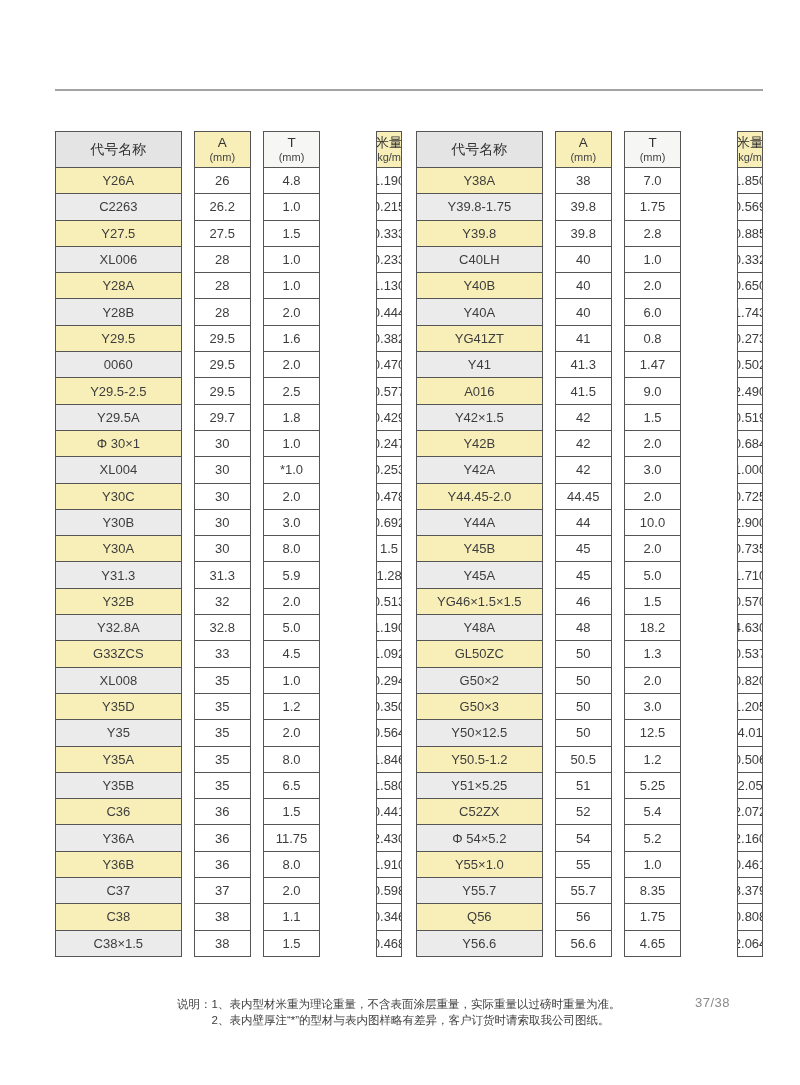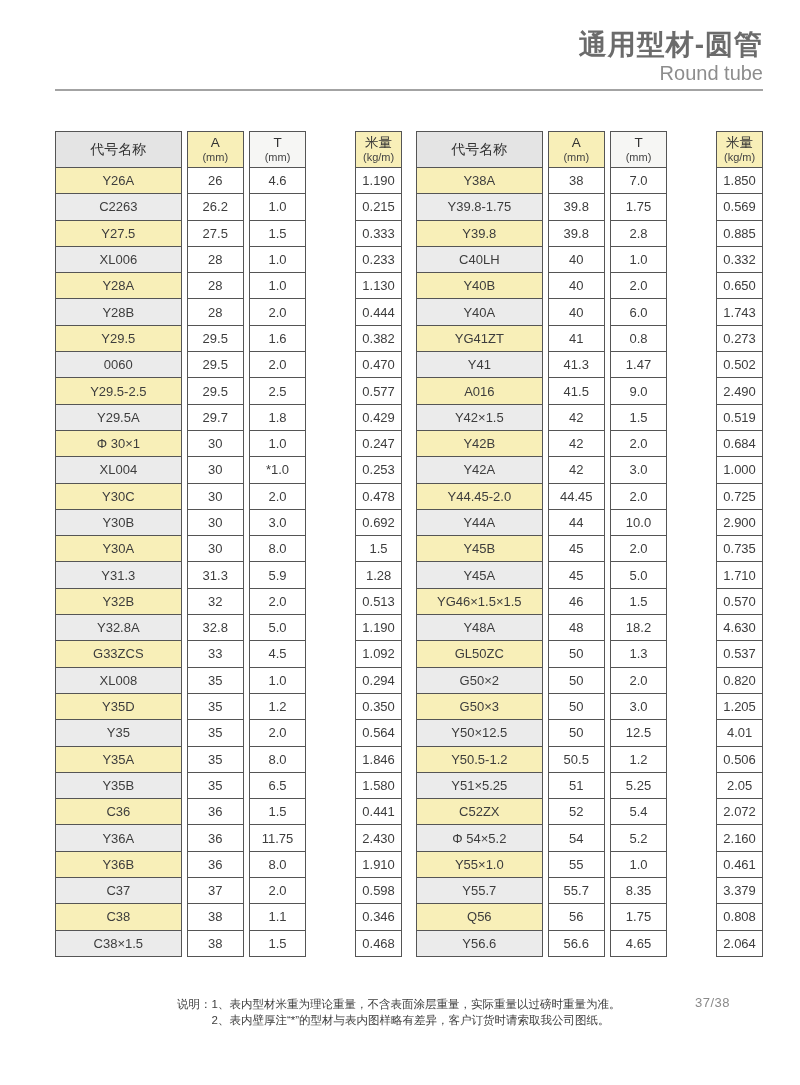--- a/index.html
+++ b/index.html
@@ -11,21 +11,21 @@
   .title-cn {
     font-size:28px; font-weight:bold; letter-spacing:1px;
     color:var(--title-gray,#6b6b6b); line-height:1.2;
   }
   .title-en { font-size:20px; color:var(--subtitle-gray,#8d8d8d); line-height:1.15; }
   .header-rule {
     position:absolute; top:89px; left:55px; width:708px; height:2px;
     background:var(--rule-gray,#a3a3a3);
   }
   .tables-wrap { position:absolute; top:131px; left:55px; width:708px; display:flex; gap:14px; }
-  .half { flex:1; display:flex; gap:5px;align-items:center; }
+  .half { flex:1; display:flex; gap:12px;align-items:center; }
   .col { display:flex; flex-direction:column; min-width:0; }
   .col-0 { width:36.5%; }
   .col-1 { width:16.5%; }
   .col-2 { width:16.5%; }
   .col-3 { flex:1;margin-left:44px; }
   .cell {
     box-sizing:border-box; border:1px solid var(--border,#555555); margin-top:-1px;
     display:flex; align-items:center; justify-content:center; background:#fff;
     white-space:nowrap; overflow:hidden;
   }
@@ -49,24 +49,20 @@
   .pagenum {
     position:absolute; top:995px; right:70px;
     font-size:13px; color:var(--pagenum-gray,#8a8a8a); letter-spacing:0.5px;
   }
 </style>
 </head>
 <body>
 
 <div class="page">
 
-  <div class="header-block">
-    <div class="title-cn">通用型材-圆管</div>
-    <div class="title-en">Round tube</div>
-  </div>
 
   <div class="header-rule"></div>
 
   <div class="tables-wrap">
     <div class="half">
         <div class="col col-0">
           <div class="cell hcell hdr-0">
             <div class="hl1">代号名称</div>
           </div>
           <div class="cell dcell y">Y26A</div>
@@ -134,21 +130,21 @@
           <div class="cell dcell">36</div>
           <div class="cell dcell">37</div>
           <div class="cell dcell">38</div>
           <div class="cell dcell">38</div>
         </div>
         <div class="col col-2">
           <div class="cell hcell hdr-2">
             <div class="hl1">T</div>
             <div class="hl2">(mm)</div>
           </div>
-          <div class="cell dcell">4.6</div>
+          <div class="cell dcell">4.8</div>
           <div class="cell dcell">1.0</div>
           <div class="cell dcell">1.5</div>
           <div class="cell dcell">1.0</div>
           <div class="cell dcell">1.0</div>
           <div class="cell dcell">2.0</div>
           <div class="cell dcell">1.6</div>
           <div class="cell dcell">2.0</div>
           <div class="cell dcell">2.5</div>
           <div class="cell dcell">1.8</div>
           <div class="cell dcell">1.0</div>

